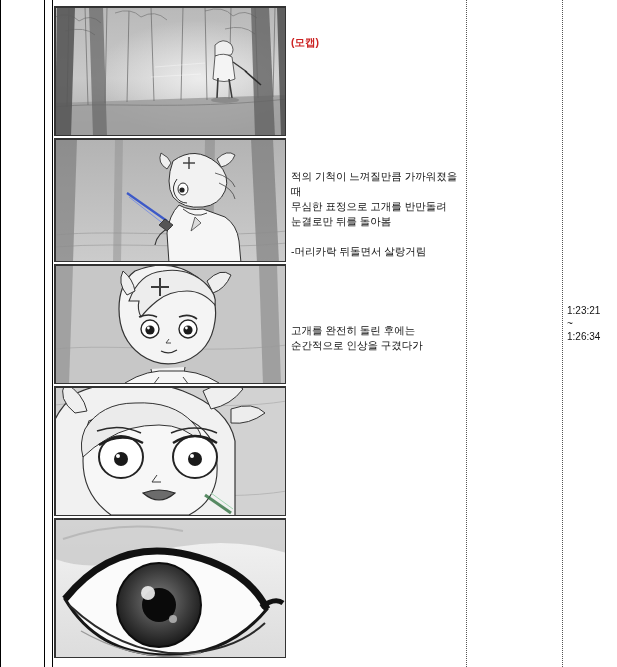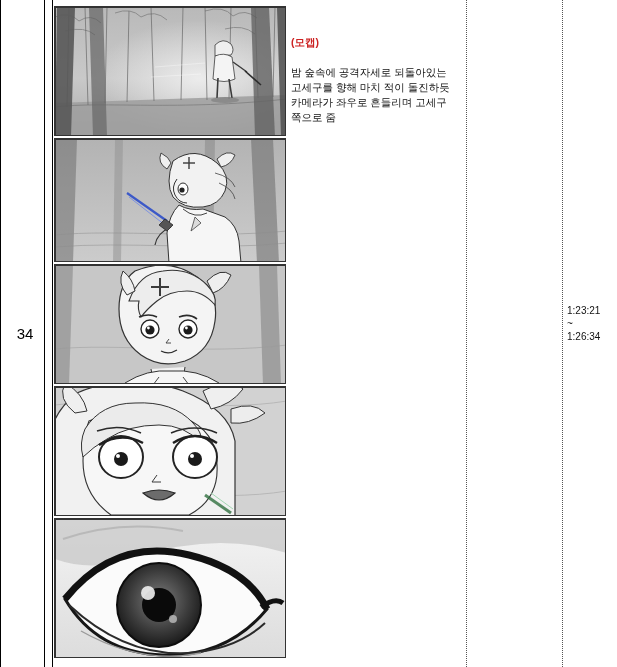--- a/index.html
+++ b/index.html
@@ -134,21 +134,20 @@
 <body>
 
 <div id="sheet">
 
   <div class="vline" style="left:0px;"></div>
   <div class="vline" style="left:44px;"></div>
   <div class="vline" style="left:52px;"></div>
   <div class="vline dotted" style="left:466px;"></div>
   <div class="vline dotted" style="left:562px;"></div>
 
-  <div id="cut-no">34</div>
 
   <div id="pic-col">
 
     <div class="panel" style="top:6px; height:130px;">
       <div class="inner">
         <svg viewBox="0 0 232 130" width="232" height="130" preserveAspectRatio="none">
           <defs>
             <linearGradient id="p1bg" x1="0" y1="0" x2="0" y2="1">
               <stop offset="0%" stop-color="#b9b9b9"></stop>
               <stop offset="55%" stop-color="#c9c9c9"></stop>
@@ -398,27 +397,34 @@
         </svg>
       </div>
     </div>
 
   </div>
 
   <div id="txt-col">
 
     <div class="txt-block" style="top:20px;">
       <div class="mocap">(모캡)</div>
-      <div>밤 숲속에 공격자세로 되돌아있는
-고세구를 향해 마치 적이 돌진하듯
-카메라가 좌우로 흔들리며 고세구
-쪽으로 줌</div>
-    </div>
-
-
+    </div>
+
+    <div class="txt-block" style="top:154px;">
+      <div>적의 기척이 느껴질만큼 가까워졌을때
+무심한 표정으로 고개를 반만돌려
+눈결로만 뒤를 돌아봄
+
+-머리카락 뒤돌면서 살랑거림</div>
+    </div>
+
+    <div class="txt-block" style="top:308px;">
+      <div>고개를 완전히 돌린 후에는
+순간적으로 인상을 구겼다가</div>
+    </div>
 
 
   </div>
 
 
   <div id="tc-col">
     <div id="tc-text">1:23:21
 ~
 1:26:34</div>
   </div>

